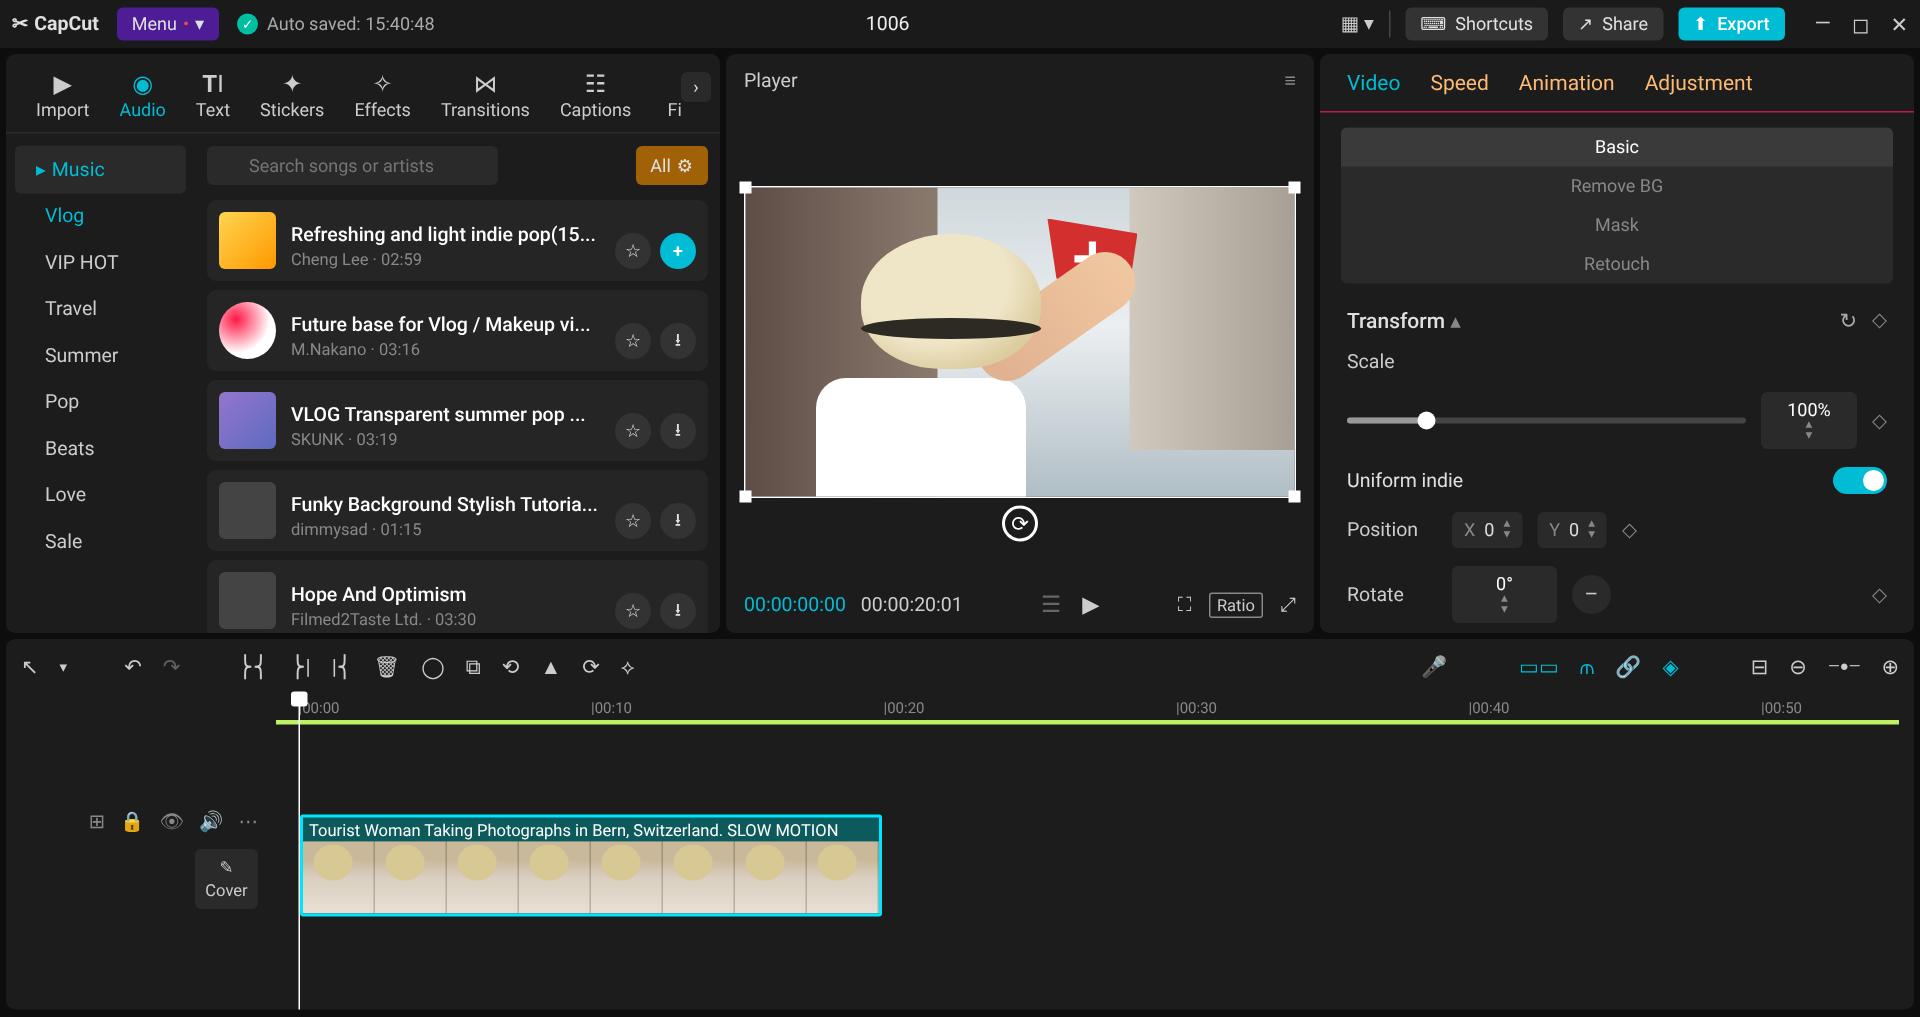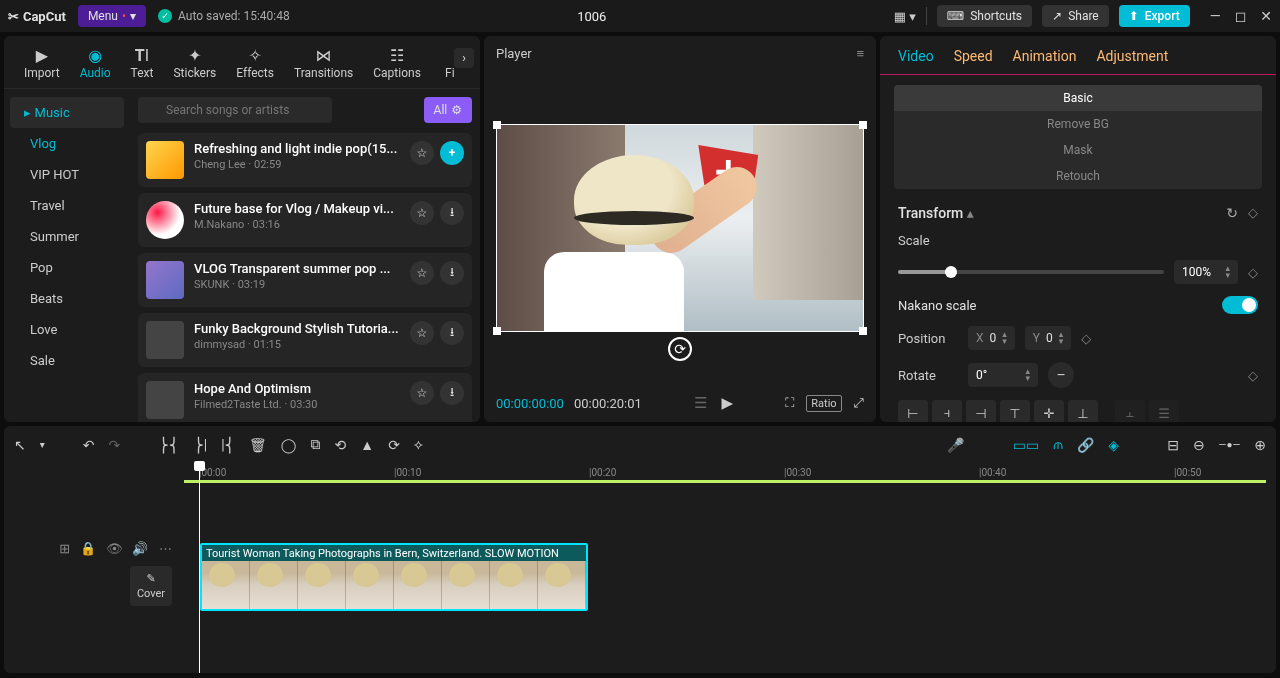--- a/index.html
+++ b/index.html
@@ -31,23 +31,23 @@
 .music-nav-item { padding: 8px 14px; font-size: 13px; color: #ccc; cursor: pointer; }
 .music-nav-item.header { color: #00bcd4; background: #2a2a2a; border-radius: 4px; margin: 0 6px; display: flex; align-items: center; gap: 4px; }
 .music-nav-item.sub { padding-left: 26px; }
 .music-nav-item.active { color: #00bcd4; }
 
 .music-list { flex: 1; padding: 8px; display: flex; flex-direction: column; gap: 6px; overflow-y: auto; }
 .search-row { display: flex; gap: 6px; margin-bottom: 4px; }
 .search-input { flex: 1; background: #2a2a2a; border: none; border-radius: 4px; padding: 6px 10px 6px 28px; color: #aaa; font-size: 12px; position: relative; }
 .search-wrap { position: relative; flex: 1; }
 .search-wrap .sicon { position: absolute; left: 8px; top: 50%; transform: translateY(-50%); color: #888; font-size: 12px; }
-.all-btn { background: #8b5cf6; padding: 6px 10px; border-radius: 4px; font-size: 12px; cursor: pointer; display: flex; align-items: center; gap: 4px; margin-left: 40px; }
-
-.track-item { background: #252525; border-radius: 6px; padding: 8px; display: flex; align-items: flex-start; gap: 10px; }
+.all-btn { background: #a16207; padding: 6px 10px; border-radius: 4px; font-size: 12px; cursor: pointer; display: flex; align-items: center; gap: 4px; margin-left: 40px; }
+
+.track-item { background: #252525; border-radius: 6px; padding: 8px; display: flex; align-items: flex-end; gap: 10px; }
 .track-thumb { width: 38px; height: 38px; border-radius: 4px; background: #444; flex-shrink: 0; }
 .track-thumb.t1 { background: linear-gradient(135deg,#ffd54f,#ff9800); }
 .track-thumb.t2 { background: radial-gradient(circle at 30% 30%,#ff1744,#fff 60%); border-radius: 50%; }
 .track-thumb.t3 { background: linear-gradient(135deg,#9575cd,#5c6bc0); }
 .track-info { flex: 1; min-width: 0; }
 .track-title { font-size: 13px; color: #fff; white-space: nowrap; overflow: hidden; text-overflow: ellipsis; font-weight: 500; }
 .track-meta { font-size: 11px; color: #888; margin-top: 2px; }
 .track-actions { display: flex; gap: 6px; }
 .track-btn { width: 24px; height: 24px; border-radius: 50%; background: #333; display: flex; align-items: center; justify-content: center; font-size: 12px; cursor: pointer; }
 .track-btn.add { background: #00bcd4; color: #fff; font-weight: bold; }
@@ -90,21 +90,21 @@
 
 .prop-body { padding: 6px 18px; flex: 1; overflow-y: auto; }
 .prop-section { margin-bottom: 14px; }
 .prop-section-head { display: flex; align-items: center; justify-content: space-between; font-size: 14px; font-weight: 500; margin-bottom: 12px; }
 .prop-section-head .ricons { display: flex; gap: 10px; color: #aaa; }
 .prop-row { display: flex; align-items: center; gap: 10px; margin-bottom: 12px; font-size: 13px; }
 .prop-label { width: 60px; color: #ccc; }
 .slider { flex: 1; height: 4px; background: #444; border-radius: 2px; position: relative; }
 .slider-fill { position: absolute; left: 0; top: 0; height: 100%; background: #999; border-radius: 2px; width: 20%; }
 .slider-thumb { position: absolute; top: 50%; transform: translate(-50%,-50%); width: 12px; height: 12px; background: #fff; border-radius: 50%; left: 20%; }
-.num-input { background: #2a2a2a; border: none; border-radius: 4px; padding: 5px 8px; color: #fff; width: 64px; font-size: 12px; display: flex; align-items: center; justify-content: space-between; }
+.num-input { background: #2a2a2a; border: none; border-radius: 4px; padding: 5px 8px; color: #fff; width: 64px; font-size: 12px; display: flex; align-items: center; justify-content: space-between; flex-direction: column; }
 .num-input .stepper { color: #888; font-size: 9px; line-height: 7px; display: flex; flex-direction: column; }
 .kf-icon { color: #888; font-size: 13px; cursor: pointer; }
 .toggle { width: 36px; height: 18px; background: #00bcd4; border-radius: 9px; position: relative; cursor: pointer; }
 .toggle::after { content:""; position:absolute; right:2px; top:2px; width:14px; height:14px; background:#fff; border-radius:50%; }
 .xy-input { display: flex; align-items: center; background: #2a2a2a; border-radius: 4px; padding: 5px 8px; gap: 6px; font-size: 12px; }
 .xy-input .axis { color: #888; }
 .align-row { display: flex; gap: 4px; }
 .align-btn { width: 30px; height: 26px; background: #2a2a2a; border-radius: 3px; display: flex; align-items: center; justify-content: center; color: #ccc; font-size: 13px; cursor: pointer; }
 .align-btn.disabled { opacity: 0.4; }
 .flip-btn { width: 26px; height: 26px; background: #2a2a2a; border-radius: 50%; display: flex; align-items: center; justify-content: center; color: #ccc; font-size: 14px; cursor: pointer; }
@@ -371,21 +371,21 @@
           <div class="num-input">
               <span>100%</span>
               <span class="stepper">
                 <span>▴</span>
                 <span>▾</span>
               </span>
             </div>
           <span class="kf-icon">◇</span>
         </div>
         <div class="prop-row" style="justify-content:space-between">
-          <span>Nakano scale</span>
+          <span>Uniform indie</span>
           <div class="toggle"></div>
         </div>
         <div class="prop-row">
           <span class="prop-label">Position</span>
           <div class="xy-input">
               <span class="axis">X</span>
               <span>0</span>
               <span class="stepper" style="color:#888;font-size:9px;line-height:7px;display:flex;flex-direction:column">
                 <span>▴</span>
                 <span>▾</span>

